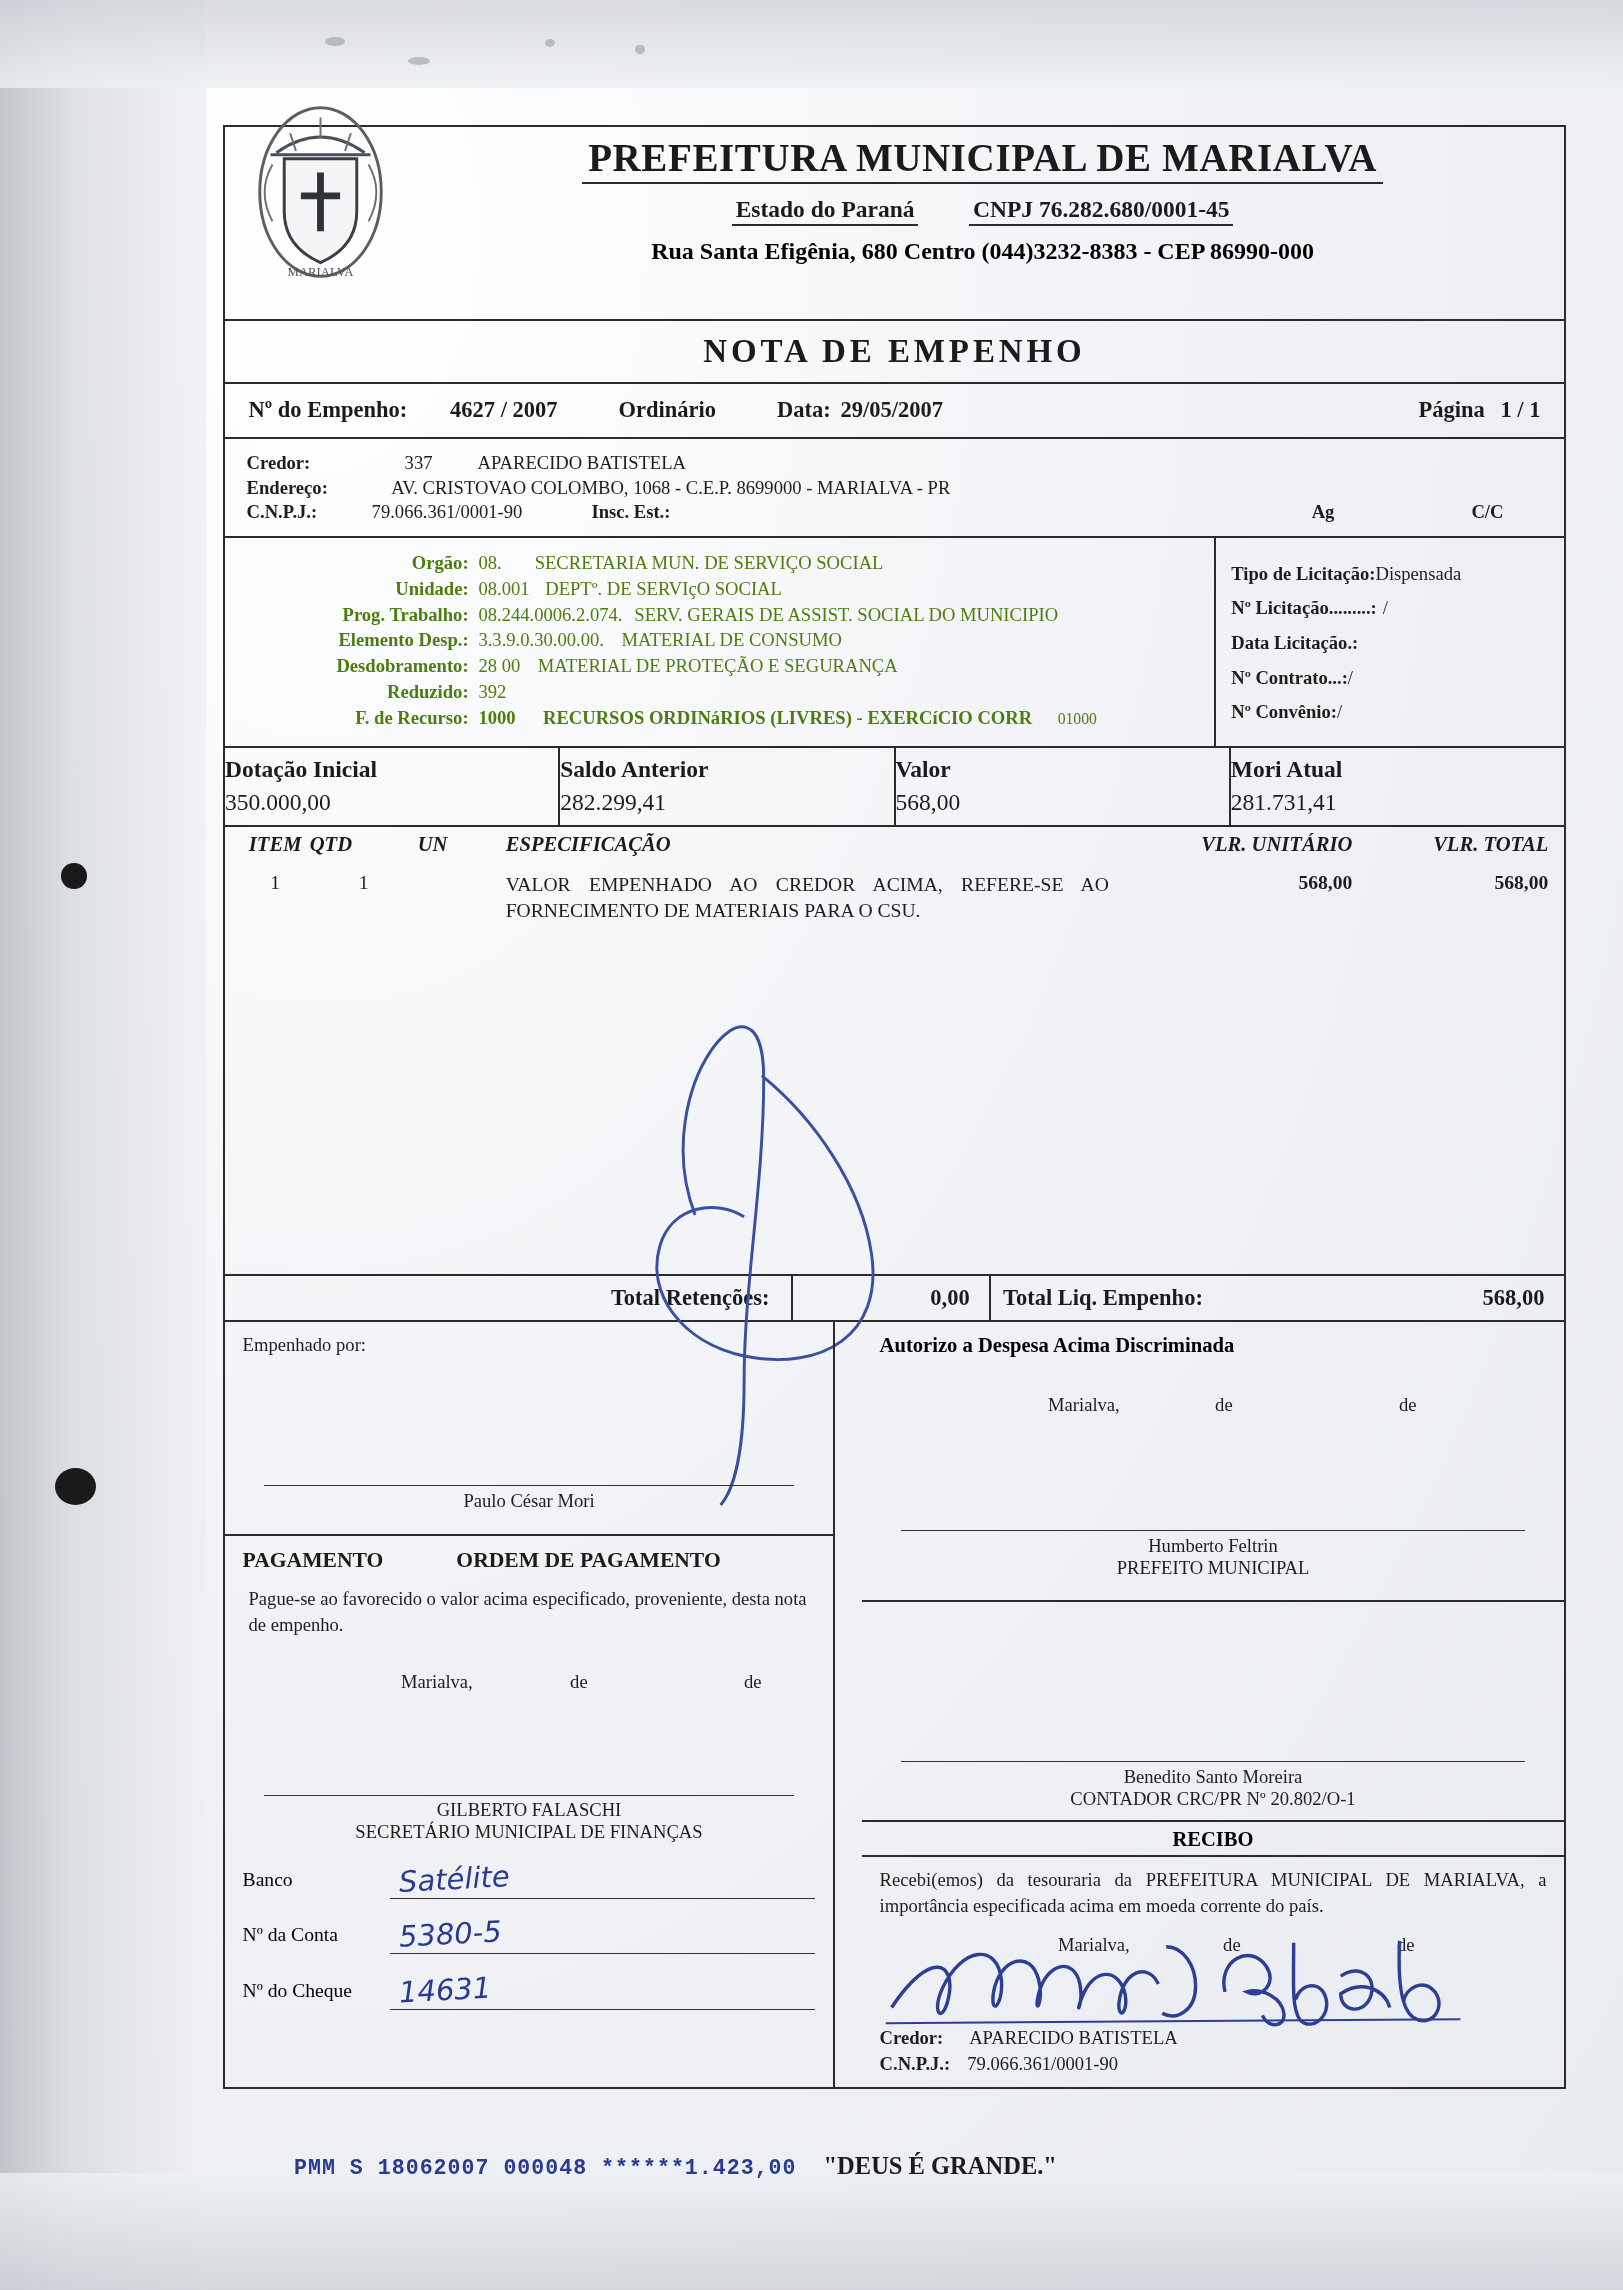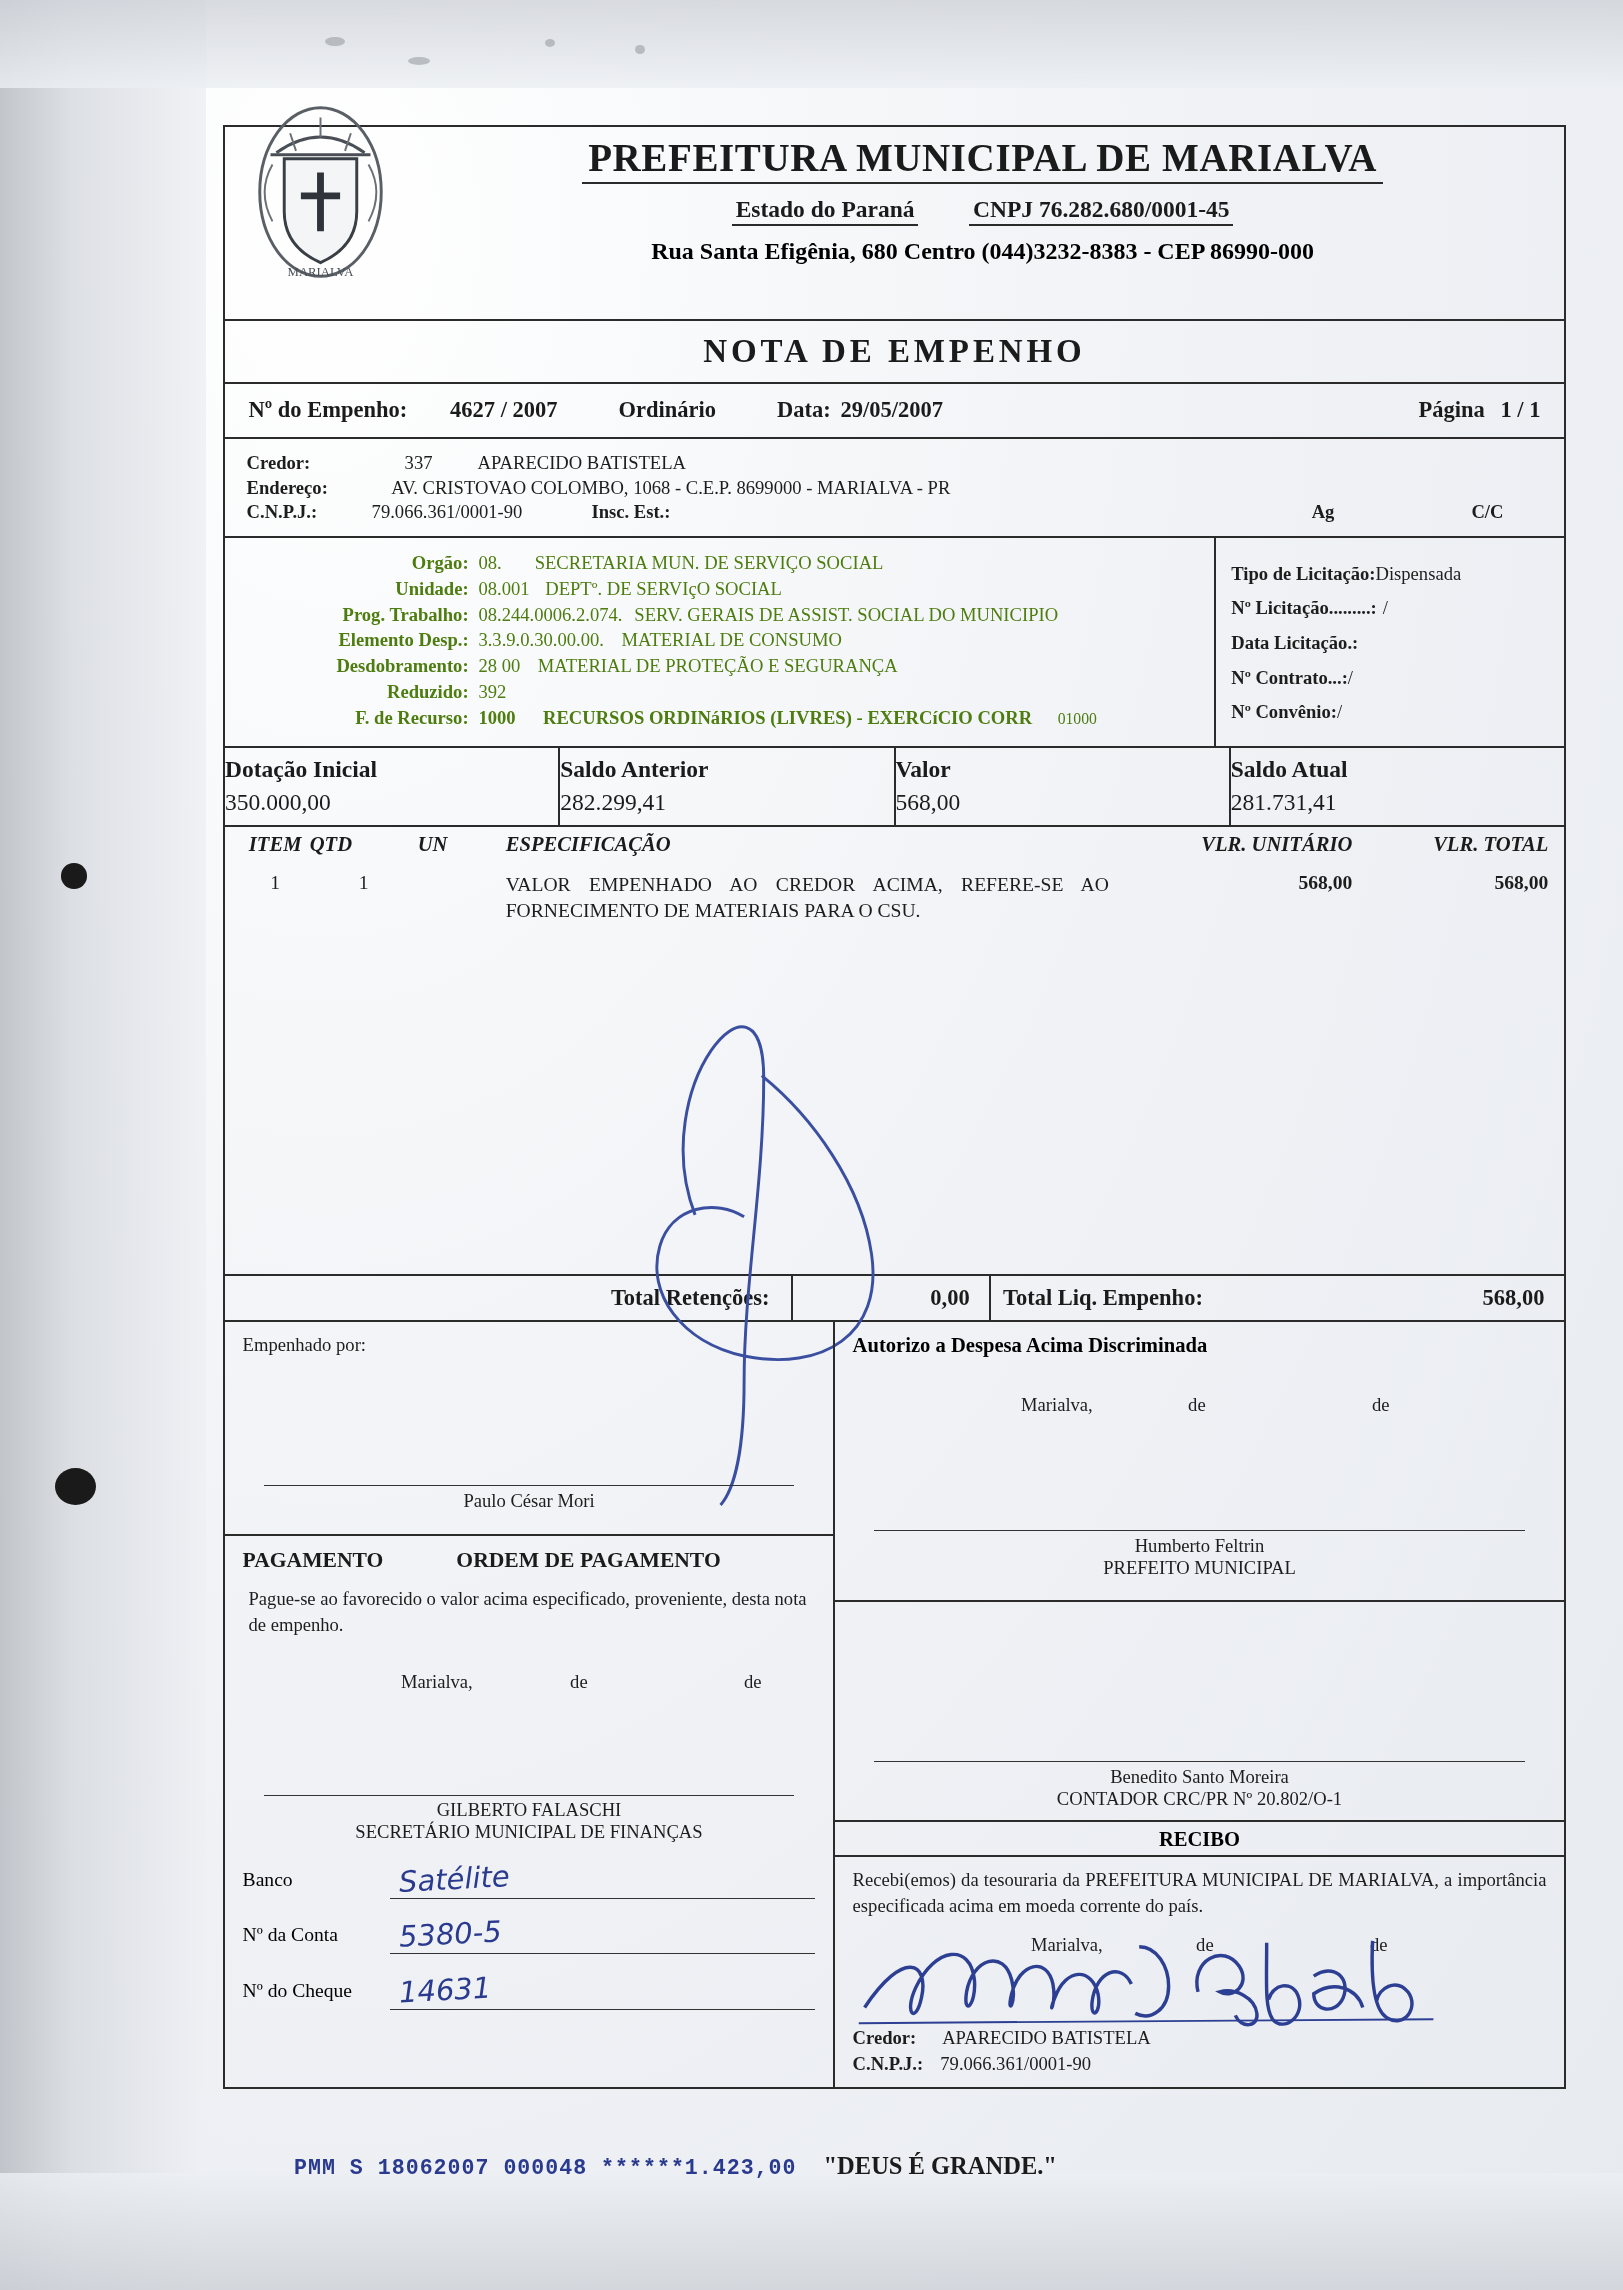--- a/index.html
+++ b/index.html
@@ -55,21 +55,21 @@
   .itemrow .c2{width:108px;text-align:center;}
   .itemrow .c3{width:88px;}
   .itemrow .c4{flex:1;text-align:justify;padding-right:27.4px;line-height:1.35;}
   .itemrow .c5{width:216px;text-align:right;font-weight:bold;}
   .itemrow .c6{width:196px;text-align:right;font-weight:bold;}
   .totret{border:2px solid #2b2b2b;border-bottom:none;display:flex;align-items:center;font-size:22.5px;font-weight:bold;color:#1b1b1b;}
   .totret .a{flex:1;text-align:right;padding:8.8px 21.6px;}
   .totret .b{width:157px;text-align:right;padding:8.8px 19.6px;border-left:2px solid #2b2b2b;border-right:2px solid #2b2b2b;}
   .totret .c{width:304px;padding:8.8px 11.8px;}
   .totret .d{width:206px;text-align:right;padding:8.8px 19.6px;}
-  .twocol{border:2px solid #2b2b2b;display:flex;min-height:676px;}
+  .twocol{border:2px solid #2b2b2b;display:flex;min-height:676px;gap:27px;}
   .col-l{width:608px;border-right:2px solid #2b2b2b;position:relative;}
   .col-r{flex:1;position:relative;}
   .pad{padding:11.8px 17.6px;}
   .small{font-size:18.6px;color:#1d1d1d;}
   .sig-line{border-top:1px solid #333;margin:0 39px;}
   .ctr{text-align:center;}
   .b{font-weight:bold;}
   .sec-title{font-size:21.6px;font-weight:bold;color:#1b1b1b;}
   .hline{border-top:2px solid #2b2b2b;}
   .field{display:flex;align-items:flex-start;margin:25.5px 17.6px 0 17.6px;font-size:19.6px;}
@@ -233,21 +233,21 @@
       </div>
       <div>
         <div class="k">Saldo Anterior</div>
         <div class="v">282.299,41</div>
       </div>
       <div>
         <div class="k">Valor</div>
         <div class="v">568,00</div>
       </div>
       <div>
-        <div class="k">Saldo Atual</div>
+        <div class="k">Mori Atual</div>
         <div class="v">281.731,41</div>
       </div>
     </div>
 
     <div class="itemhdr">
       <div class="c1">ITEM</div>
       <div class="c2">QTD</div>
       <div class="c3">UN</div>
       <div class="c4">ESPECIFICAÇÃO</div>
       <div class="c5">VLR. UNITÁRIO</div>

